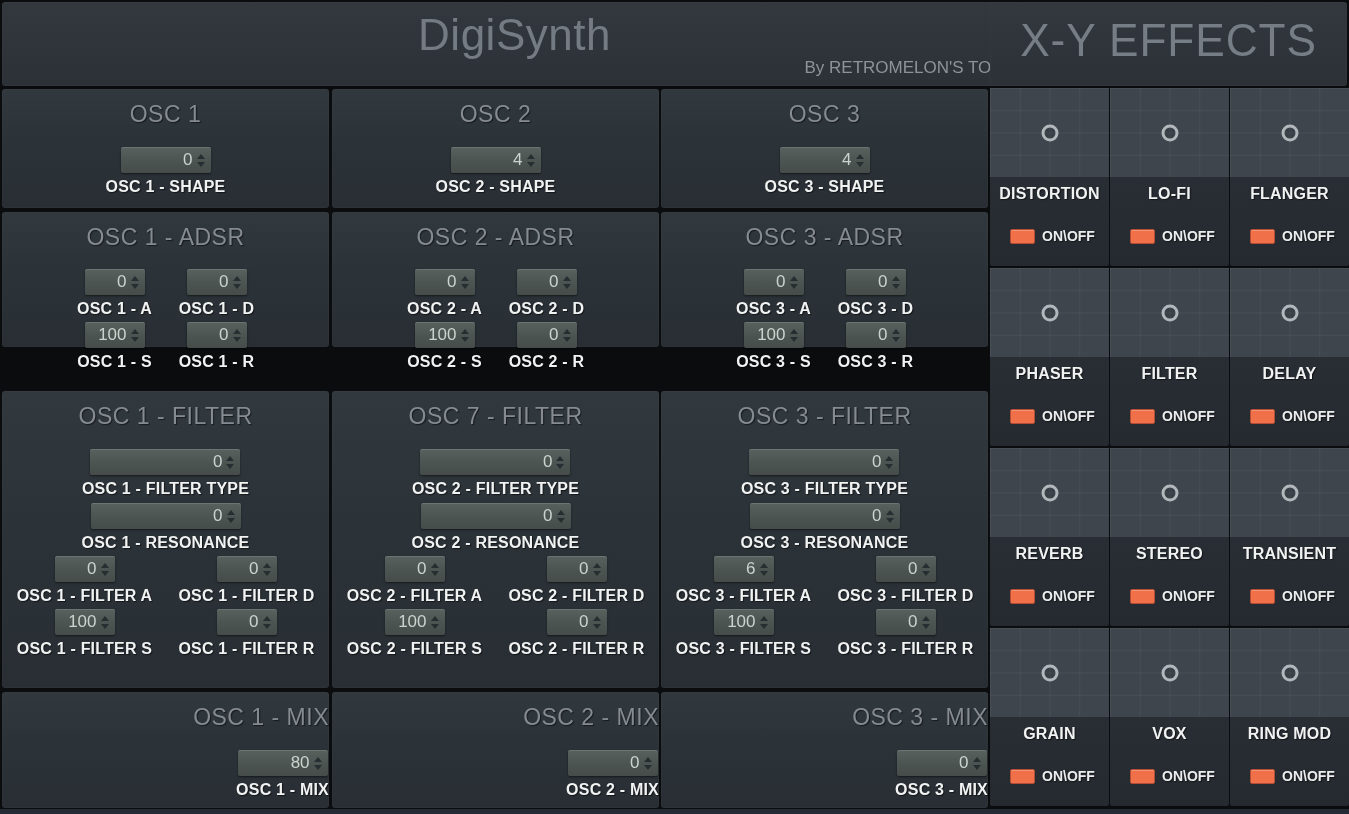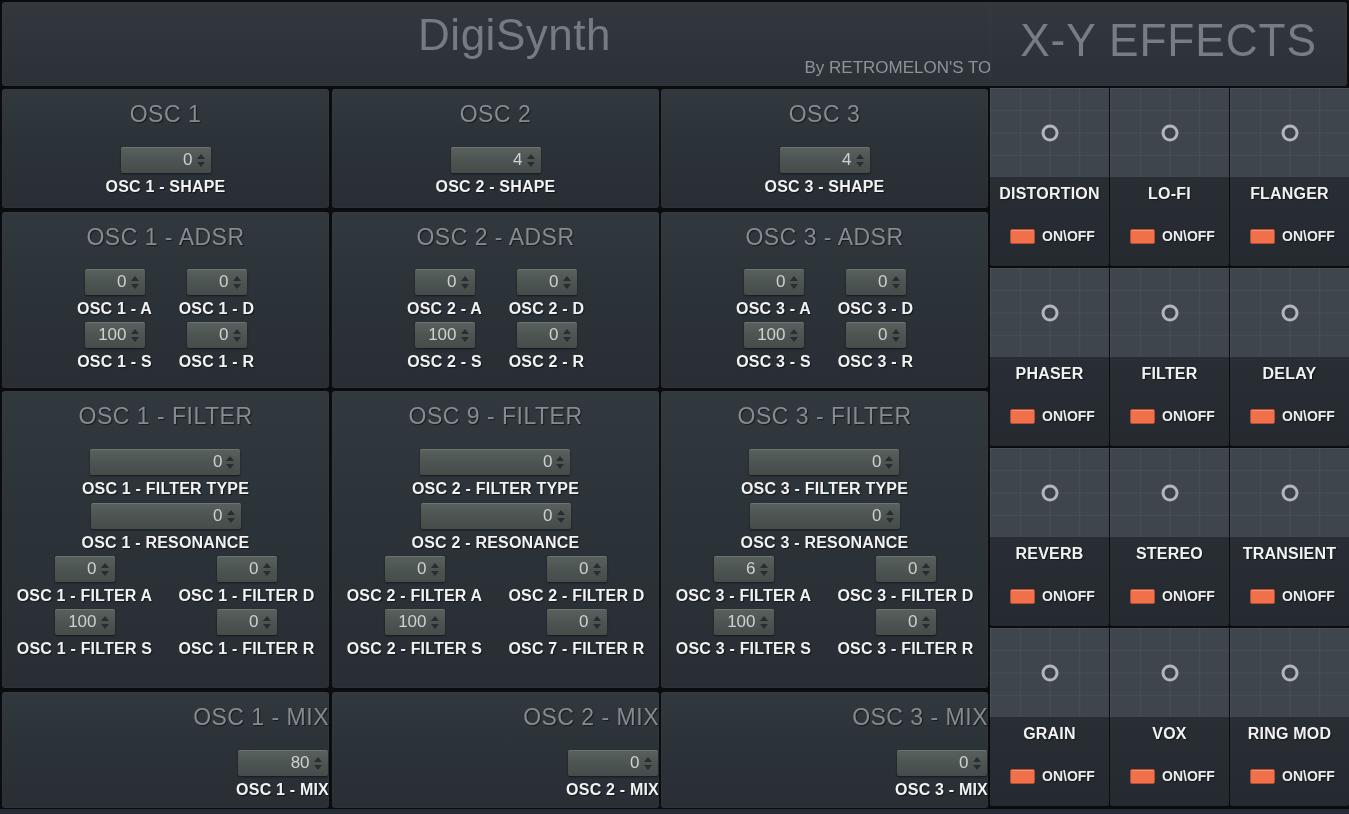--- a/index.html
+++ b/index.html
@@ -22,21 +22,21 @@
     font-size:44px;color:#757b82;letter-spacing:.5px;
   }
   #main-header .app-byline{
     position:absolute;right:14px;bottom:8px;font-size:17px;color:#8e9398;
   }
   
   .col{position:absolute;top:0;width:327px;}
   #col-1{left:2px;} #col-2{left:332px;} #col-3{left:661px;}
   .sec{left:0;width:327px;display:flex;flex-direction:column;align-items:center;}
   .sec-shape {top:89px; height:119px;}
-  .sec-adsr  {top:212px;height:176px;}
+  .sec-adsr  {top:212px;height:135px;}
   .sec-filter{top:391px;height:297px;}
   .sec-mix   {top:692px;height:116px;align-items:flex-end;}
   .sec-title{
     margin:12px 0 0 0;font-size:23px;font-weight:400;color:#858b91;
     letter-spacing:.5px;text-shadow:1px 1px 1px rgba(0,0,0,.5);
   }
   .fld{display:flex;flex-direction:column;align-items:center;}
   .mt-big{margin-top:19px;} .mt-sm{margin-top:5px;}
   .row{display:flex;justify-content:center;align-items:flex-start;}
   .row.mt-row1{margin-top:18px;} .row.mt-row2{margin-top:4px;}
@@ -308,21 +308,21 @@
               <i class="au"></i>
               <i class="ad"></i>
             </span>
         </div>
         <div class="lbl">OSC 2 - R</div>
       </div>
     </div>
   </section>
 
   <section class="panel sec sec-filter">
-    <h2 class="sec-title">OSC 9 - FILTER</h2>
+    <h2 class="sec-title">OSC 7 - FILTER</h2>
     <div class="fld mt-big">
       <div class="spin w150">
         <span class="sv">0</span>
         <span class="sb">
             <i class="au"></i>
             <i class="ad"></i>
           </span>
       </div>
       <div class="lbl">OSC 2 - FILTER TYPE</div>
     </div>
@@ -370,21 +370,21 @@
         <div class="lbl">OSC 2 - FILTER S</div>
       </div>
       <div class="fld">
         <div class="spin w60">
           <span class="sv">0</span>
           <span class="sb">
               <i class="au"></i>
               <i class="ad"></i>
             </span>
         </div>
-        <div class="lbl">OSC 7 - FILTER R</div>
+        <div class="lbl">OSC 2 - FILTER R</div>
       </div>
     </div>
   </section>
 
   <section class="panel sec sec-mix">
     <h2 class="sec-title">OSC 2 - MIX</h2>
     <div class="fld mt-big">
       <div class="spin w90">
         <span class="sv">0</span>
         <span class="sb">

